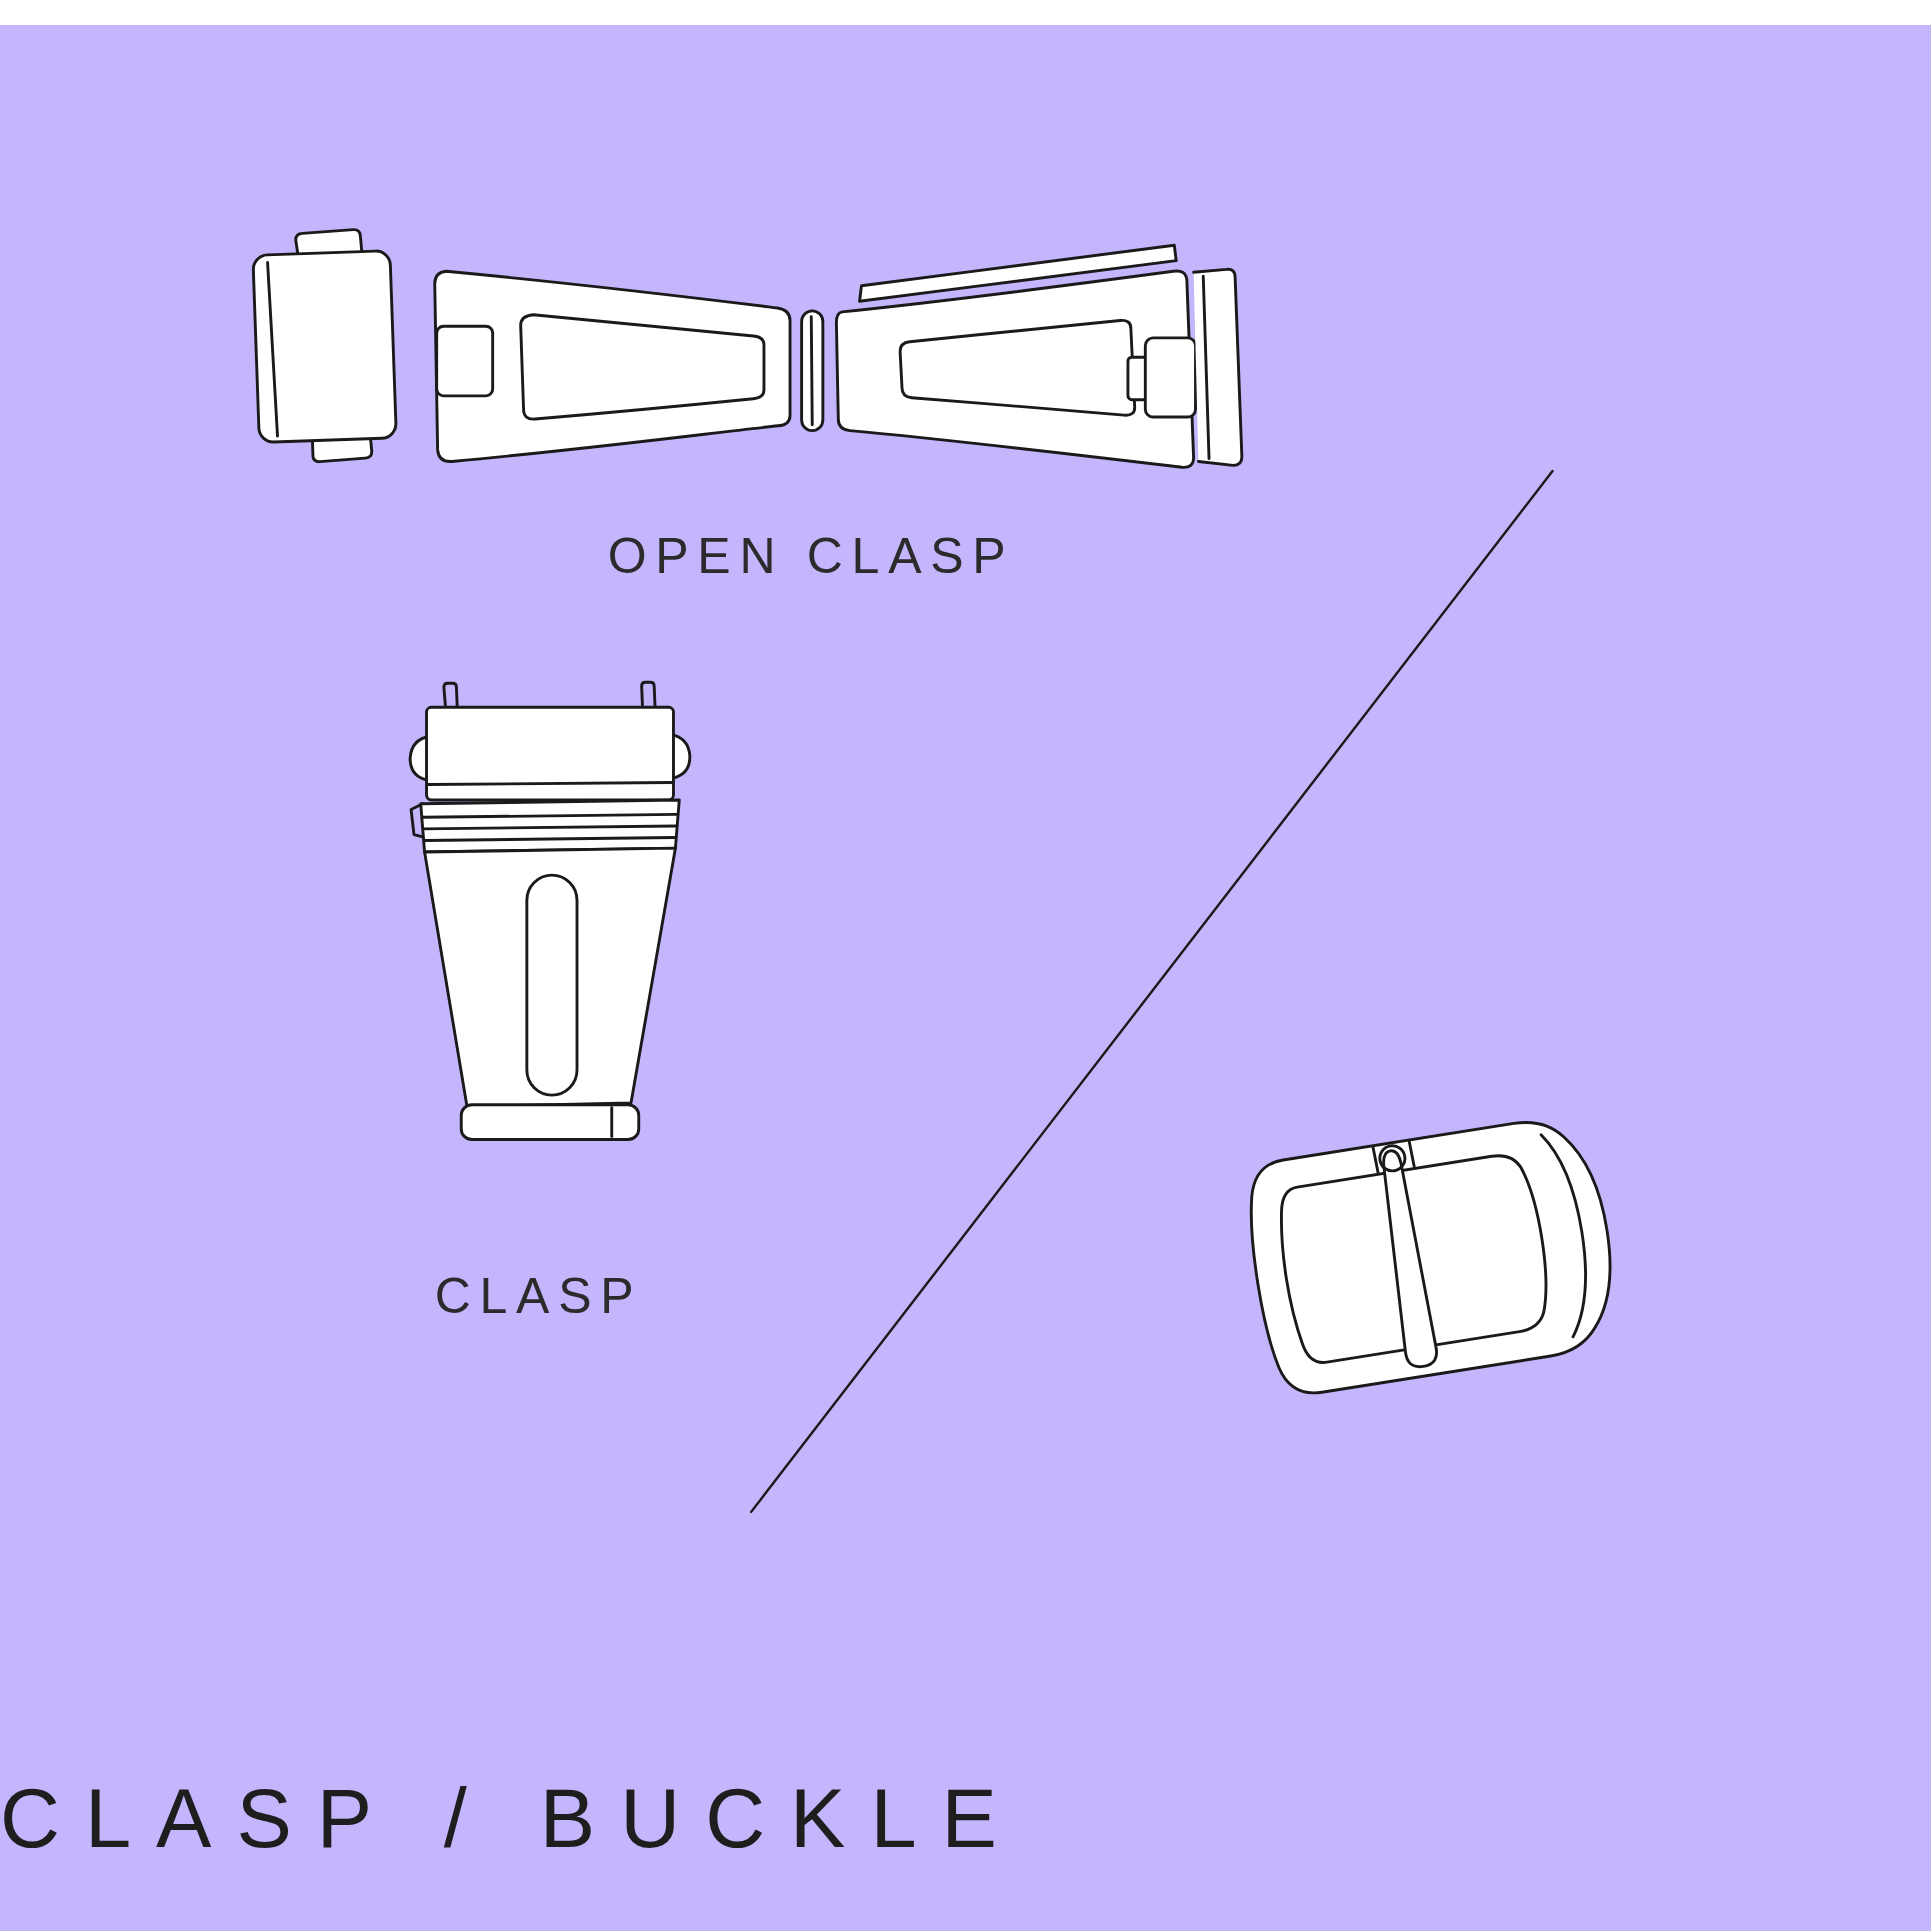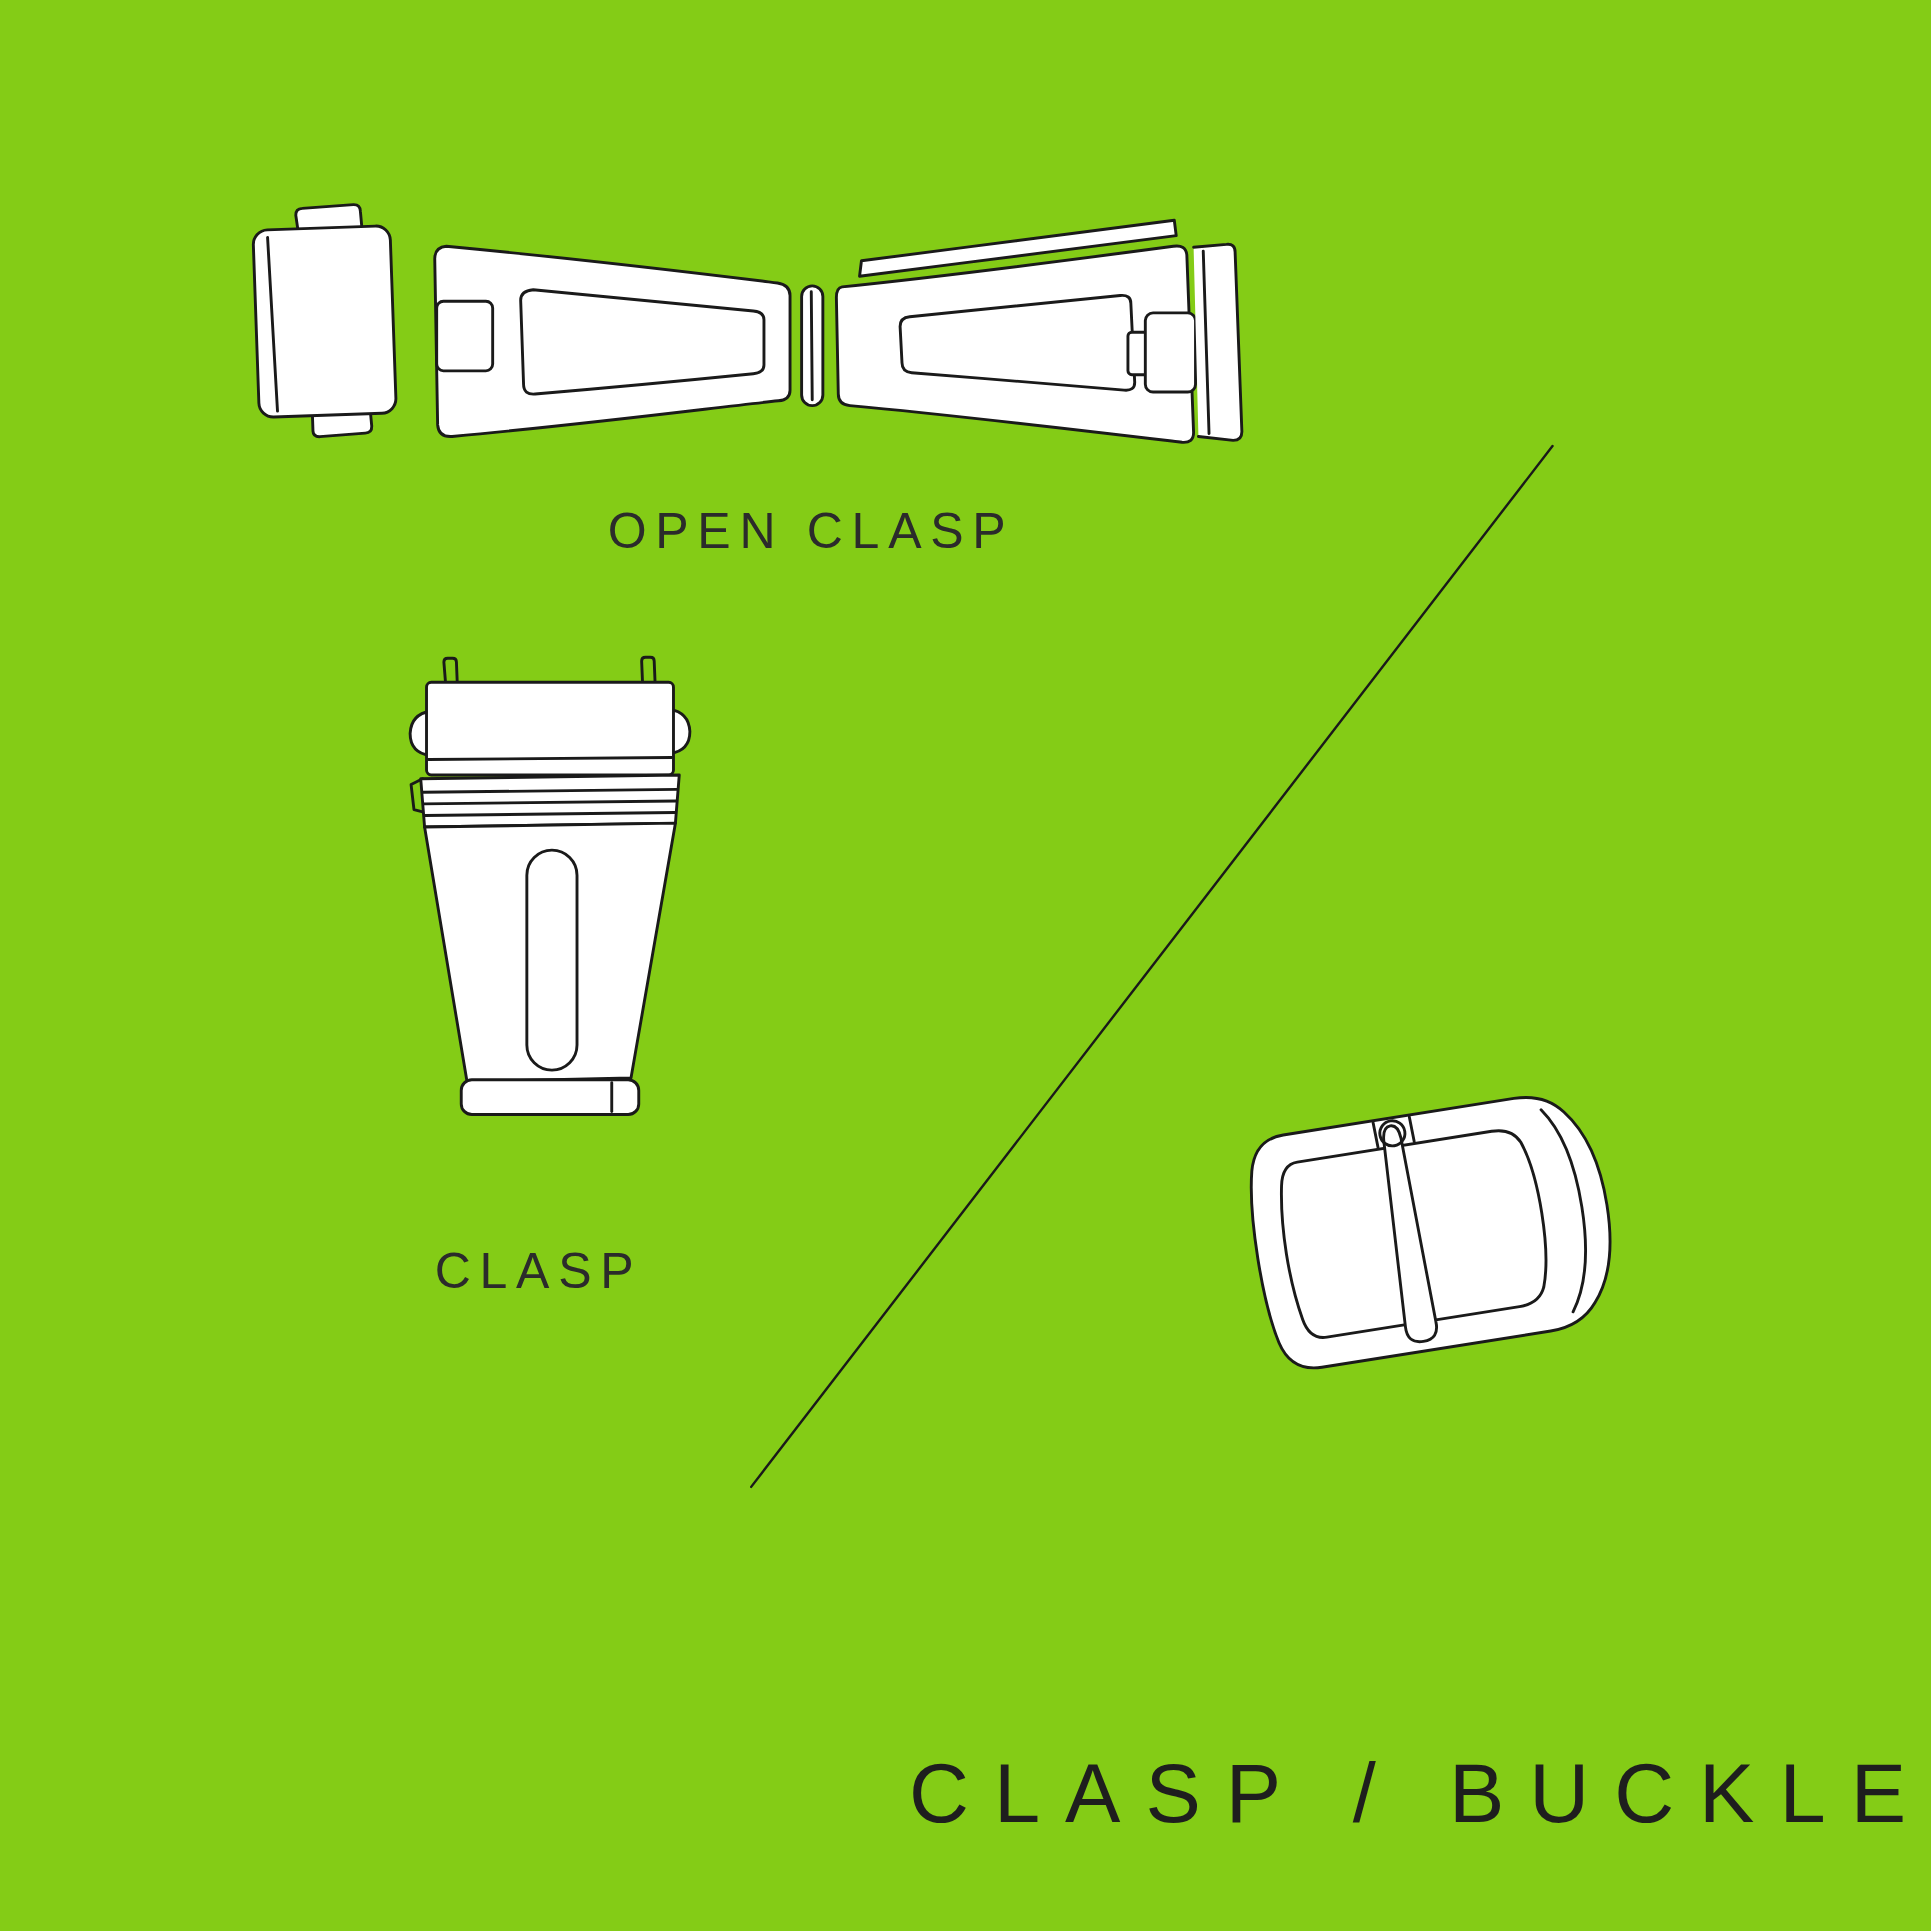--- a/index.html
+++ b/index.html
@@ -5,21 +5,21 @@
   * { margin: 0; padding: 0; box-sizing: border-box; }
   html, body { background: #ffffff; }
   body {
     width: 1931px;
     height: 1931px;
     position: relative;
     font-family: "Liberation Sans", sans-serif;
     color: #2a2a2a;
     overflow: hidden;
   }
-  .canvas { position: absolute; inset: 0; background: #84cc16; }
+  .canvas { position: absolute; inset: 0; background: #c4b5fd; margin-top: 25px; }
   svg { overflow: visible; display: block; }
   .illus { position: absolute; }
   .illus path, .illus rect, .illus line, .illus circle {
     stroke: #1a1a1a;
     stroke-linejoin: round;
     stroke-linecap: round;
   }
   .caption {
     position: absolute;
     text-align: center;
@@ -27,21 +27,21 @@
     letter-spacing: 8.7px;
     font-weight: 400;
     color: #2b2b2b;
     white-space: nowrap;
   }
   .page-title {
     position: absolute;
     top: 1746px;
     left: 0;
     width: 1931px;
-    text-align: right;
+    text-align: left;
     font-size: 83px;
     letter-spacing: 25px;
     font-weight: 500;
     color: #1e1e1e;
     white-space: nowrap;
   }
 </style>
 </head>
 <body>
 

